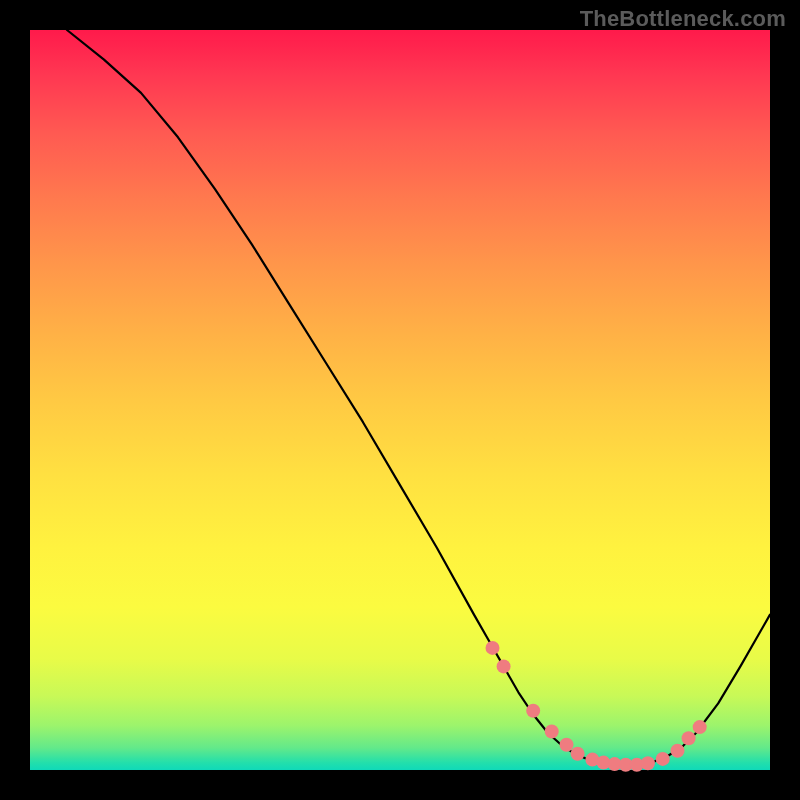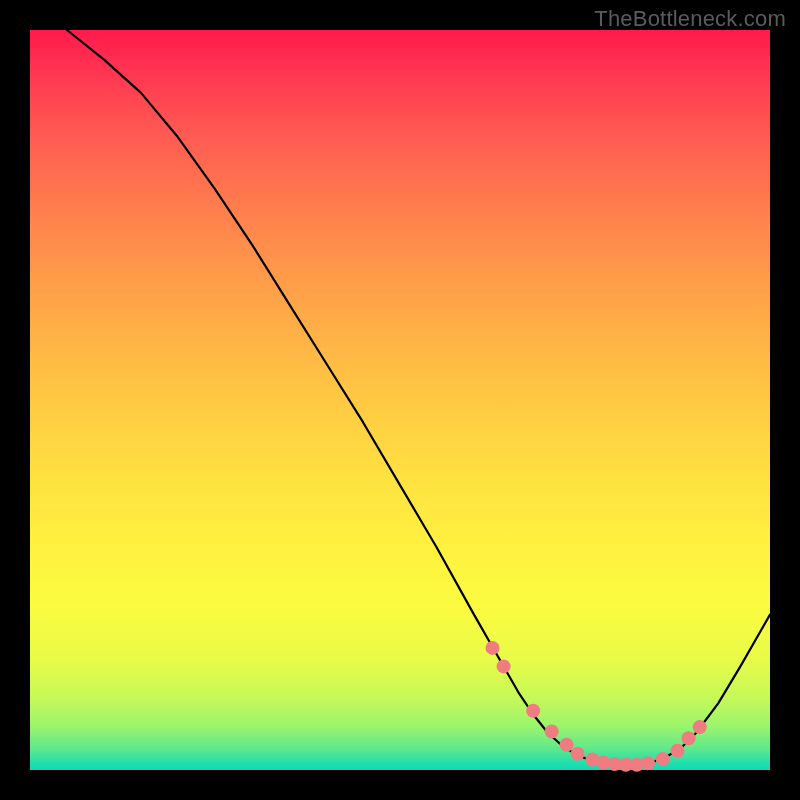--- a/index.html
+++ b/index.html
@@ -43,21 +43,21 @@
       #23dfab 99%,
       #0fd9b9 100%
     );
   }
   .watermark {
     position: absolute;
     top: 6px;
     right: 14px;
     color: #5b5b5b;
     font-size: 22px;
-    font-weight: 400;
+    font-weight: 700;
     letter-spacing: 0.2px;
     margin-left: 40px;
   }
   svg.curve {
     position: absolute;
     left: 0;
     top: 0;
     width: 740px;
     height: 740px;
     overflow: visible;

